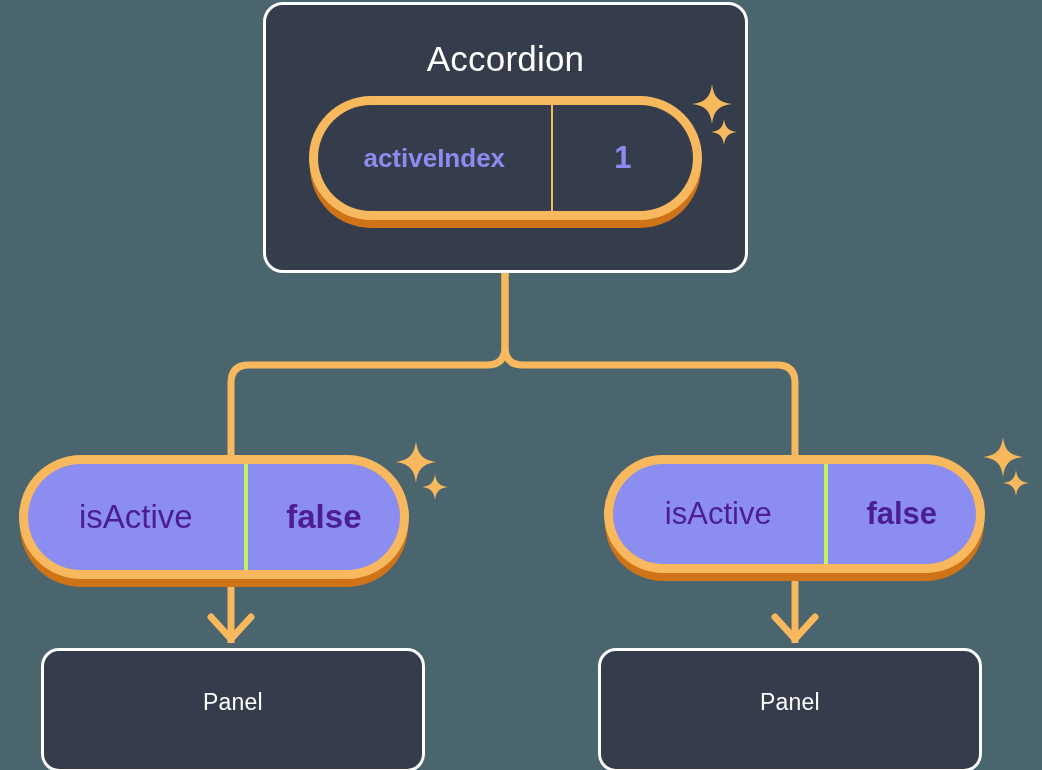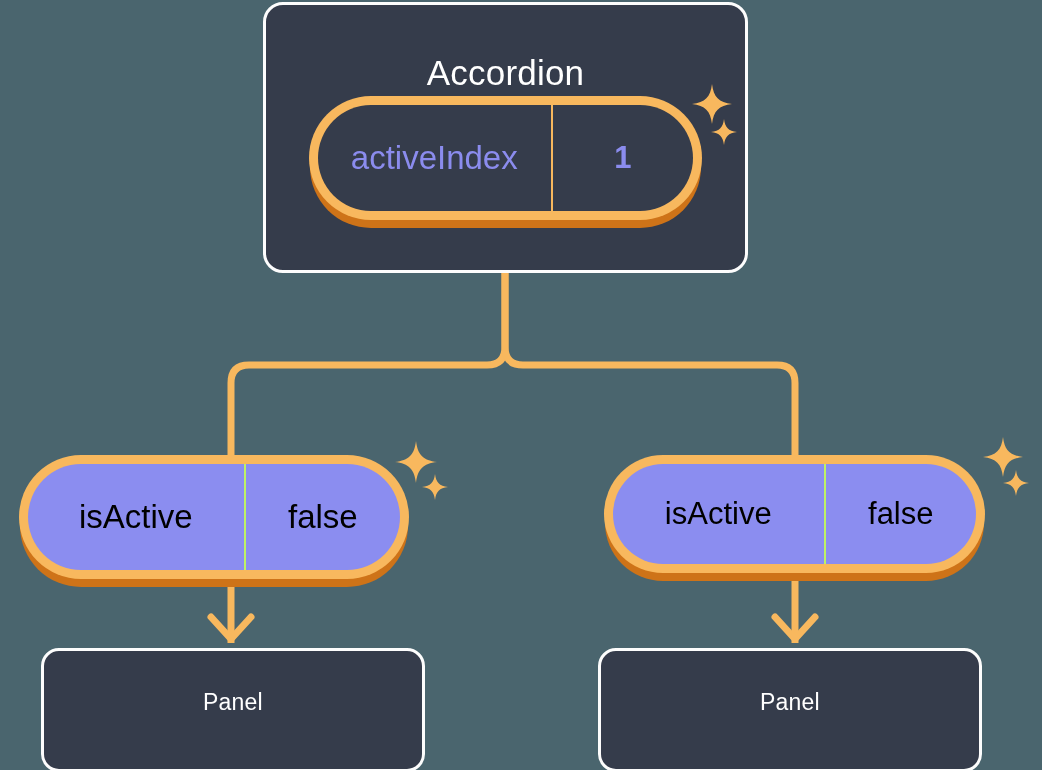--- a/index.html
+++ b/index.html
@@ -52,21 +52,21 @@
   #accordion-card {
     left: 263px;
     top: 2px;
     width: 485px;
     height: 271px;
     border-radius: 20px;
   }
   #accordion-card .card-title {
     position: absolute;
     left: 0; right: 0;
-    top: 48px;
+    top: 34px;
   }
 
   .panel-card {
     top: 648px;
     width: 384px;
     height: 124px;
     border-radius: 18px;
   }
   #panel-left  { left: 41px; }
   #panel-right { left: 598px; }
@@ -108,29 +108,29 @@
   .pill.dark            { background: #f8b85e; }
   .pill.dark .pill-inner{ background: #353c4b; }
   .pill.dark .pill-key,
   .pill.dark .pill-val  { color: #8b8cee; }
   .pill.dark .pill-val  { border-left: 2px solid #f8b85e; font-weight: 700; }
 
   
   .pill.purple             { background: #f8b85e; }
   .pill.purple .pill-inner { background: #8b8df0; }
   .pill.purple .pill-key,
-  .pill.purple .pill-val   { color: #000000; }
-  .pill.purple .pill-val   { border-left: 2px solid #bef264; font-weight: 400; }
+  .pill.purple .pill-val   { color: #4c1d95; }
+  .pill.purple .pill-val   { border-left: 4px solid #bef264; font-weight: 700; }
 
   
   #pill-activeindex {
     left: 309px;  top: 96px;
     width: 393px; height: 124px;
   }
-  #pill-activeindex .pill-key { flex: 0 0 62%; font-size: 33px; }
+  #pill-activeindex .pill-key { flex: 0 0 62%; font-size: 26px; font-weight: bold; }
   #pill-activeindex .pill-val { flex: 1;       font-size: 31px; }
 
   #pill-isactive-left {
     left: 19px;  top: 455px;
     width: 390px; height: 124px;
   }
   #pill-isactive-left .pill-key { flex: 0 0 58%; font-size: 33px; }
   #pill-isactive-left .pill-val { flex: 1;       font-size: 33px; }
 
   #pill-isactive-right {

